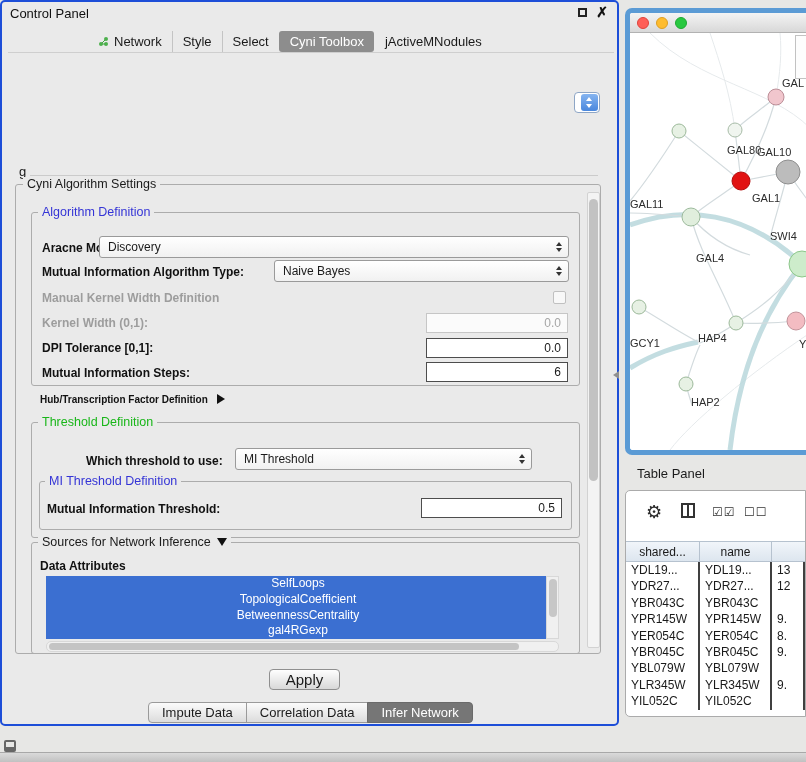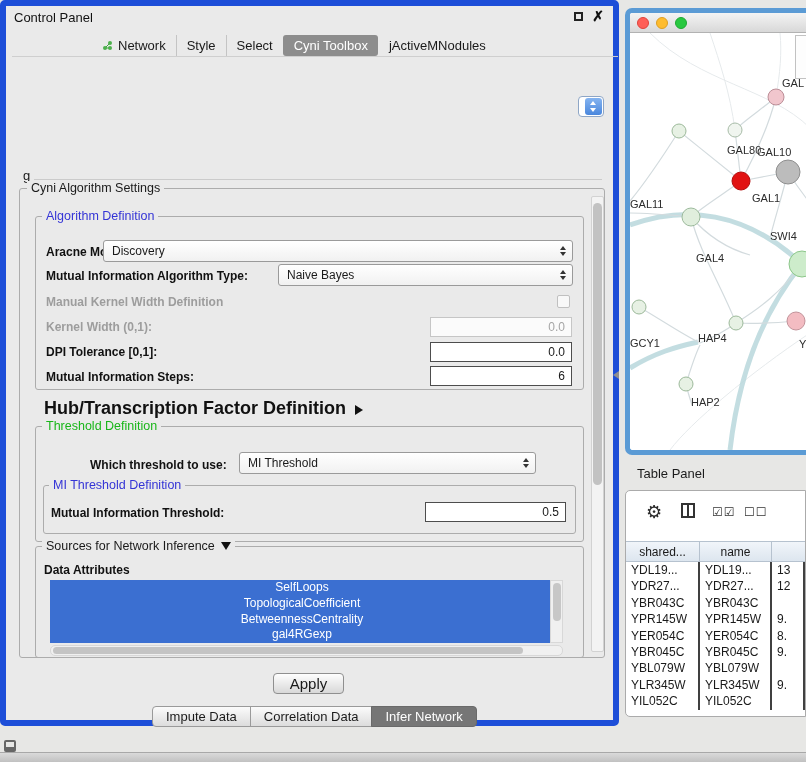--- a/index.html
+++ b/index.html
@@ -7,21 +7,21 @@
   body {
     position:relative;
     background:#e7e7e5;
     font-family:"Liberation Sans", sans-serif;
     color:#1a1a1a;
   }
 
   
   #control-panel {
     position:absolute; left:0; top:8; width:619px; height:726px;
-    background:#eaeaea; border:6px solid #1d4ed8; border-radius:5px;
+    background:#eaeaea; border:2px solid #1d4ed8; border-radius:5px;
   }
   .cp-title { position:absolute; left:8px; top:4px; font-size:13px; color:#111; }
   .win-controls { position:absolute; right:9px; top:4px; display:flex; gap:9px; align-items:center; }
   .restore-box { width:9px; height:9px; border:2px solid #222; }
   .close-x { font-size:14px; font-weight:bold; color:#111; line-height:12px; }
 
   
   .tabbar { position:absolute; left:86px; top:29px; height:21px; display:flex; font-size:13px; }
   .tab { display:flex; align-items:center; gap:5px; padding:0 10px; border-left:1px solid #c4c4c4; cursor:default; }
   .tab:first-child { border-left:none; }
@@ -230,21 +230,21 @@
 
   <div class="lbl disabled" style="left:40px; top:314px;">Kernel Width (0,1):</div>
   <div class="field disabled" style="left:424px; top:311px; width:142px;">0.0</div>
 
   <div class="lbl" style="left:40px; top:339px;">DPI Tolerance [0,1]:</div>
   <div class="field" style="left:424px; top:336px; width:142px;">0.0</div>
 
   <div class="lbl" style="left:40px; top:364px;">Mutual Information Steps:</div>
   <div class="field" style="left:424px; top:360px; width:142px;">6</div>
 
-  <div class="lbl" style="left:38px; top:392px; font-size:18px;">
+  <div class="lbl" style="left:38px; top:392px; font-size:10px;">
     <span>Hub/Transcription Factor Definition</span><span class="tri-right"></span>
   </div>
 
   <div class="group" style="left:29px; top:420px; width:549px; height:116px;"></div>
   <div class="group-title t-green" style="left:36px; top:413px;">Threshold Definition</div>
 
   <div class="lbl" style="left:84px; top:452px;">Which threshold to use:</div>
   <div class="combo" style="left:233px; top:446px; width:297px;">
     <span>MI Threshold</span>
     <span class="spin">

